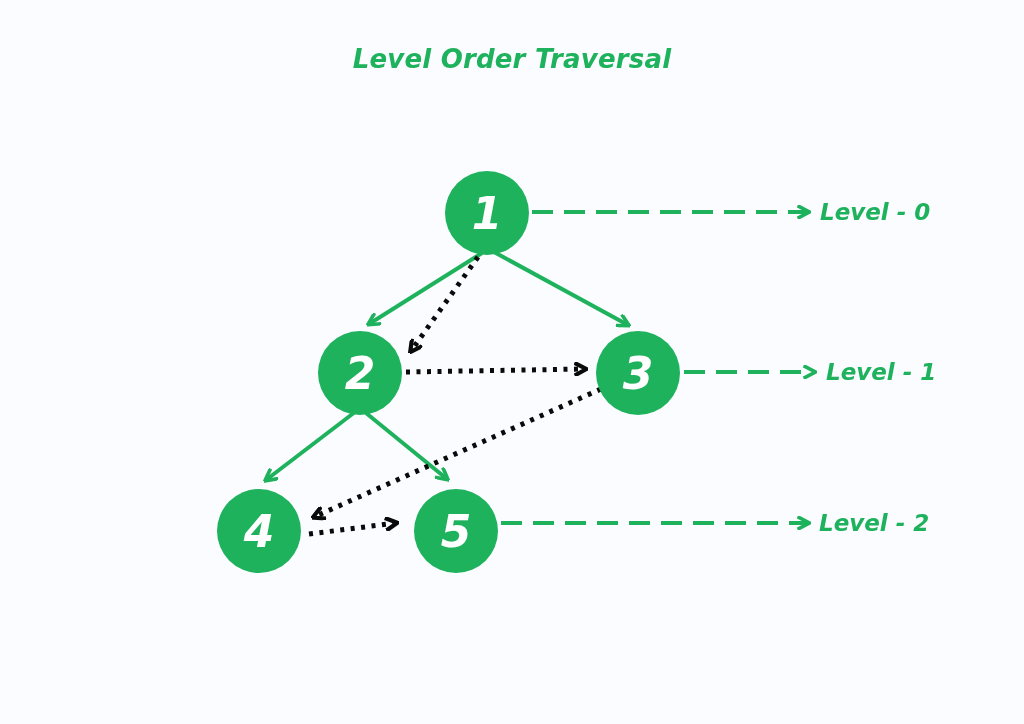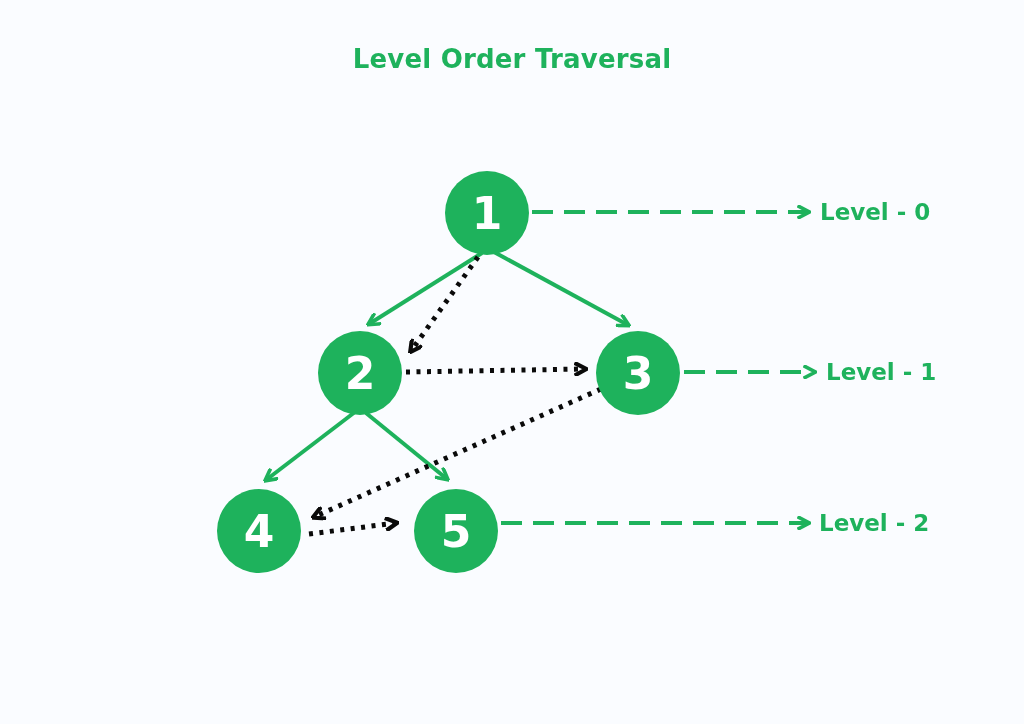--- a/index.html
+++ b/index.html
@@ -4,21 +4,21 @@
 <style>
   html, body { margin: 0; padding: 0; }
   body {
     width: 1024px; height: 724px;
     background: #FAFCFF;
     font-family: "DejaVu Sans", "Liberation Sans", sans-serif;
     overflow: hidden;
   }
   .canvas {
     position: relative;
-    width: 1024px; height: 696px;
+    width: 1024px; height: 696px; font-style: italic;
   }
   .diagram-title {
     position: absolute;
     top: 44px; left: 0; width: 100%;
     text-align: center;
     font-size: 26px;
     font-weight: bold;
     letter-spacing: 0.2px;
     color: #1EB25C;
   }

